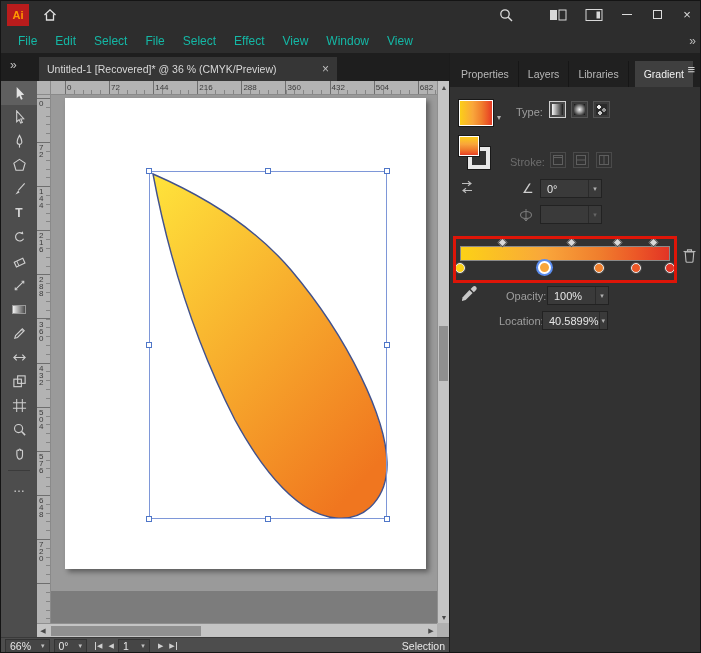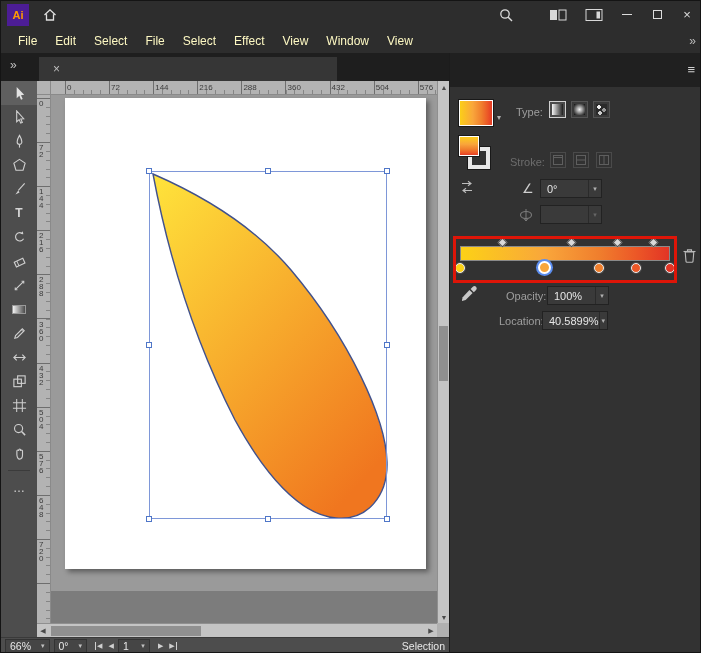--- a/index.html
+++ b/index.html
@@ -4,30 +4,30 @@
 <style>
   * { margin:0; padding:0; box-sizing:border-box; }
   body { background:#222; }
   .app {
     position:relative; width:701px; height:653px; overflow:hidden;
     background:#2e2e2e; font-family:"Liberation Sans", sans-serif;
     border:1px solid #141414;
   }
   
   .titlebar { position:absolute; left:0; top:0; width:701px; height:28px; background:#2d2d2d; }
-  .ai-logo { position:absolute; left:6px; top:3px; width:22px; height:22px; background:#4c1d95;
+  .ai-logo { position:absolute; left:6px; top:3px; width:22px; height:22px; background:#b91c1c;
     color:#ff9a00; font-weight:bold; font-size:11px; display:flex; align-items:center; justify-content:center; }
   .tb-icon { position:absolute; top:4px; width:26px; height:20px; display:flex; align-items:center; justify-content:center; }
   .win-btn { position:absolute; top:0; width:30px; height:26px; display:flex; align-items:center; justify-content:center; color:#dcdcdc; font-size:13px; }
   .min-glyph { width:10px; height:1px; background:#dcdcdc; }
   .max-glyph { width:9px; height:9px; border:1px solid #dcdcdc; }
   
   .menubar { position:absolute; left:0; top:28px; width:701px; height:24px; background:#2d2d2d;
     display:flex; align-items:center; padding-left:8px; }
-  .menu-item { padding:0 9px; font-size:12px; color:#fef9c3; line-height:24px; }
+  .menu-item { padding:0 9px; font-size:12px; color:#14b8a6; line-height:24px; }
   .menu-overflow { position:absolute; right:4px; top:28px; color:#bdbdbd; font-size:12px; line-height:24px; }
   
   .tabstrip { position:absolute; left:0; top:52px; width:448px; height:28px; background:#1e1e1e; }
   .rail-collapse { position:absolute; left:9px; top:5px; color:#c0c0c0; font-size:12px; }
   .doc-tab { position:absolute; left:38px; top:4px; width:298px; height:24px; background:#363636;
     display:flex; align-items:center; padding:0 8px; }
   .doc-tab-title { font-size:10.5px; color:#d8d8d8; white-space:nowrap; overflow:hidden; flex:1; }
   .doc-tab-close { font-size:12px; color:#bdbdbd; margin-left:6px; }
   
   .toolrail { position:absolute; left:0; top:80px; width:36px; height:556px; background:#4d4d4d; }
@@ -180,20 +180,21 @@
       <div class="menu-item">Effect</div>
       <div class="menu-item">View</div>
       <div class="menu-item">Window</div>
       <div class="menu-item">View</div>
     </div>
   <div class="menu-overflow">»</div>
 
   <div class="tabstrip">
     <div class="rail-collapse">»</div>
     <div class="doc-tab">
+      <span class="doc-tab-title">Untitled-1 [Recovered]* @ 36 % (CMYK/Preview)</span>
       <span class="doc-tab-close">×</span>
     </div>
   </div>
 
   <div class="toolrail" id="tools">
       <div class="tool active">
         <svg class="ic" width="15" height="15" viewBox="0 0 16 16">
           <path d="M5 1 L5 13 L7.8 10.4 L9.6 14.6 L11.4 13.8 L9.6 9.8 L13 9.4 Z" fill="#e2e2e2"></path>
         </svg>
       </div>
@@ -288,21 +289,21 @@
     <div class="ruler-corner"></div>
     <div class="hruler" id="hruler">
         <div class="hlab" style="left: 16px;">0</div>
         <div class="hlab" style="left: 60.1px;">72</div>
         <div class="hlab" style="left: 104.2px;">144</div>
         <div class="hlab" style="left: 148.3px;">216</div>
         <div class="hlab" style="left: 192.4px;">288</div>
         <div class="hlab" style="left: 236.5px;">360</div>
         <div class="hlab" style="left: 280.6px;">432</div>
         <div class="hlab" style="left: 324.7px;">504</div>
-        <div class="hlab" style="left: 368.8px;">576</div>
+        <div class="hlab" style="left: 368.8px;">682</div>
       </div>
     <div class="vruler" id="vruler">
         <div class="vlab" style="top: 5px;">
           <span>0</span>
         </div>
         <div class="vlab" style="top: 49.1px;">
           <span>7</span>
           <span>2</span>
         </div>
         <div class="vlab" style="top: 93.2px;">
@@ -414,20 +415,26 @@
     </div>
     <div class="nav">
       <span>▶</span>
       <span class="bar-right">▶</span>
     </div>
     <span class="status-text">Selection</span>
   </div>
 
   <div class="panel">
     <div class="panel-strip">
+      <div class="panel-tabs" id="panel-tabs">
+          <div class="ptab">Properties</div>
+          <div class="ptab">Layers</div>
+          <div class="ptab">Libraries</div>
+          <div class="ptab active">Gradient</div>
+        </div>
       <div class="panel-menu">≡</div>
     </div>
 
     <div class="panel-content">
       <div class="grad-swatch" id="grad-swatch" style="background: linear-gradient(to right, rgb(252, 209, 22) 0%, rgb(249, 166, 59) 40.59%, rgb(240, 127, 45) 66%, rgb(236, 88, 39) 84%, rgb(226, 52, 37) 100%);"></div>
       <div class="swatch-arrow">▾</div>
       <div class="plabel" style="left:66px;top:53px">Type:</div>
 
       <div class="type-btn selected" style="left:99px">
         <div class="inner" style="background:linear-gradient(to right,#f5f5f5,#1e1e1e)"></div>

